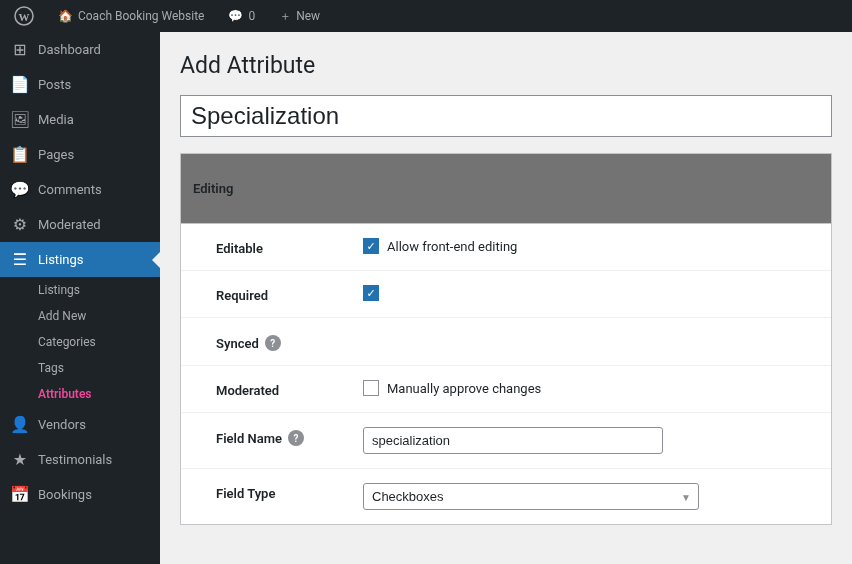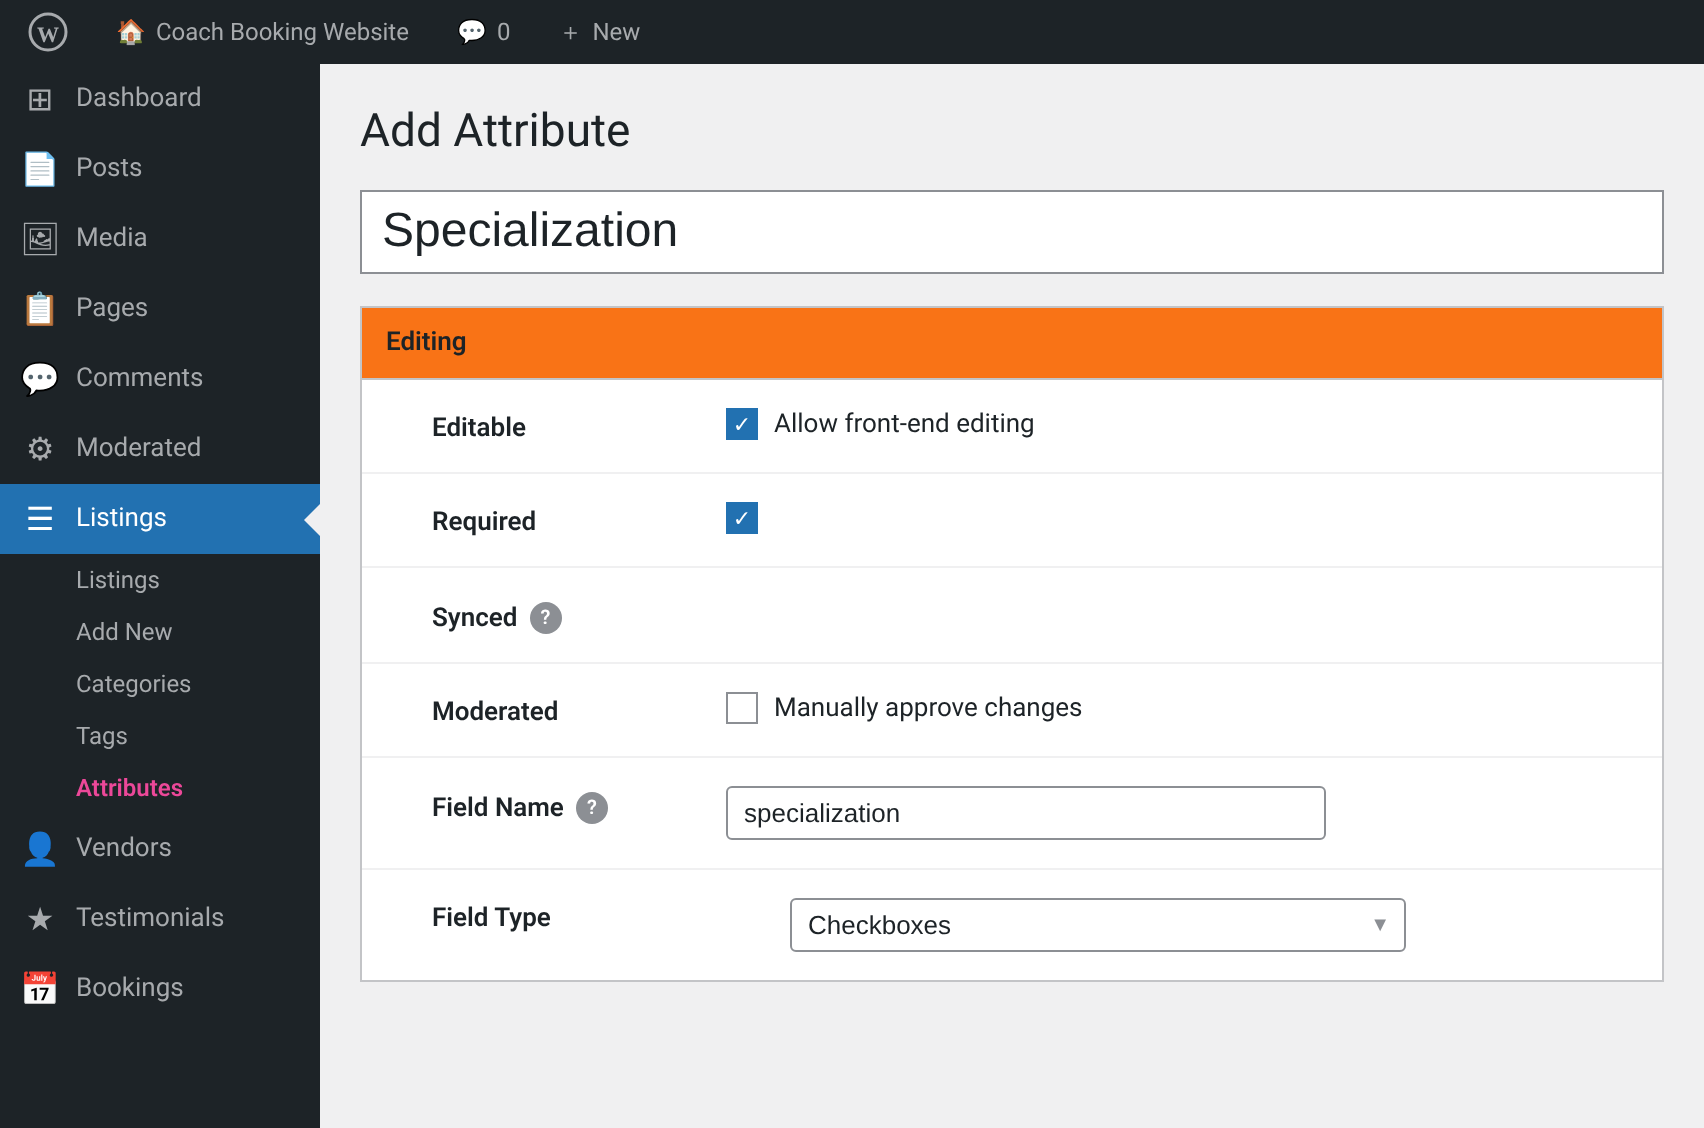--- a/index.html
+++ b/index.html
@@ -108,22 +108,22 @@
       border-radius: 0;
     }
 
     .section-box {
       background: #fff;
       border: 1px solid #c3c4c7;
       max-width: 840px;
       margin-bottom: 16px;
     }
     .section-header {
-      background: #f97316;
-      padding: 10px 12px;
+      background: #737373;
+      padding: 27px 12px;
       font-weight: 600;
       font-size: 13px;
       color: #1d2327;
       border-bottom: 1px solid #c3c4c7;
     }
     .section-body { padding: 0; }
 
     .form-row {
       display: flex;
       align-items: flex-start;
@@ -195,22 +195,21 @@
       padding: 5px 8px;
       border: 1px solid #8c8f94;
       background: #fff;
       font-size: 13px;
       color: #1d2327;
       border-radius: 3px;
     }
 
     .select-wrapper {
       position: relative;
-      width: 308px;
-      margin-left: 32px;
+      width: 336px;
     }
     .select-input {
       width: 100%;
       padding: 5px 28px 5px 8px;
       border: 1px solid #8c8f94;
       background: #fff;
       font-size: 13px;
       color: #1d2327;
       border-radius: 3px;
       appearance: none;

